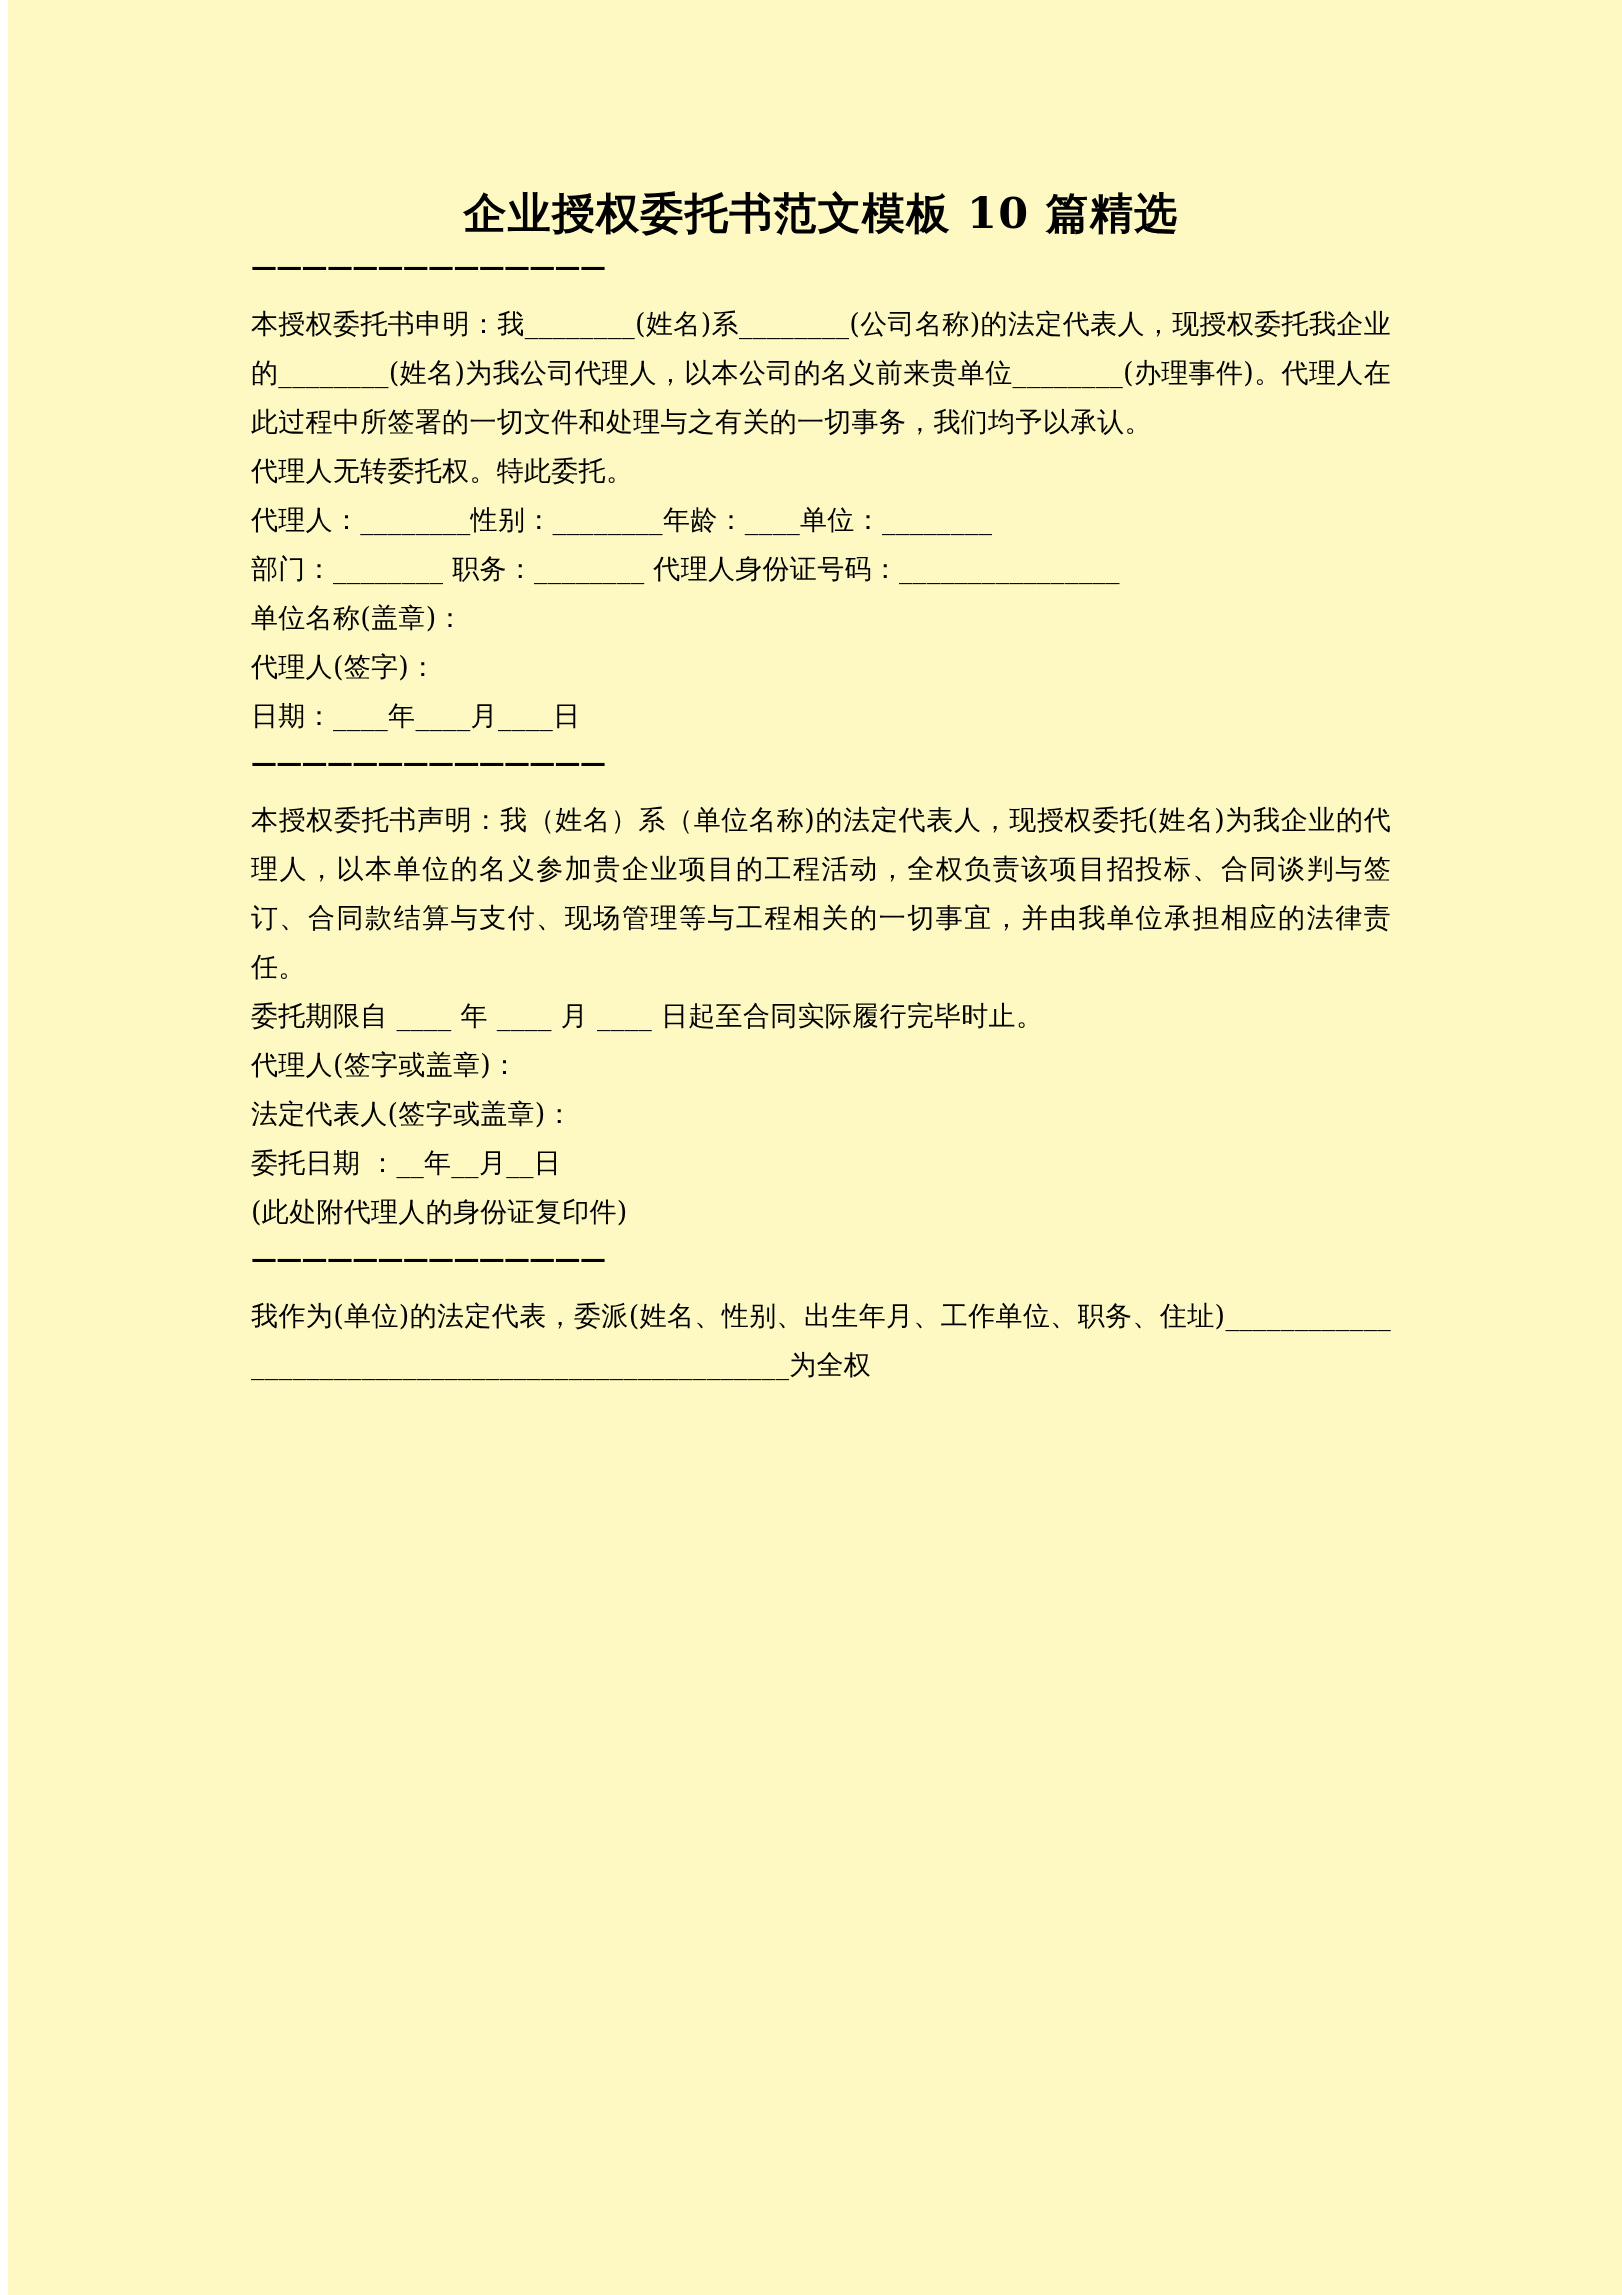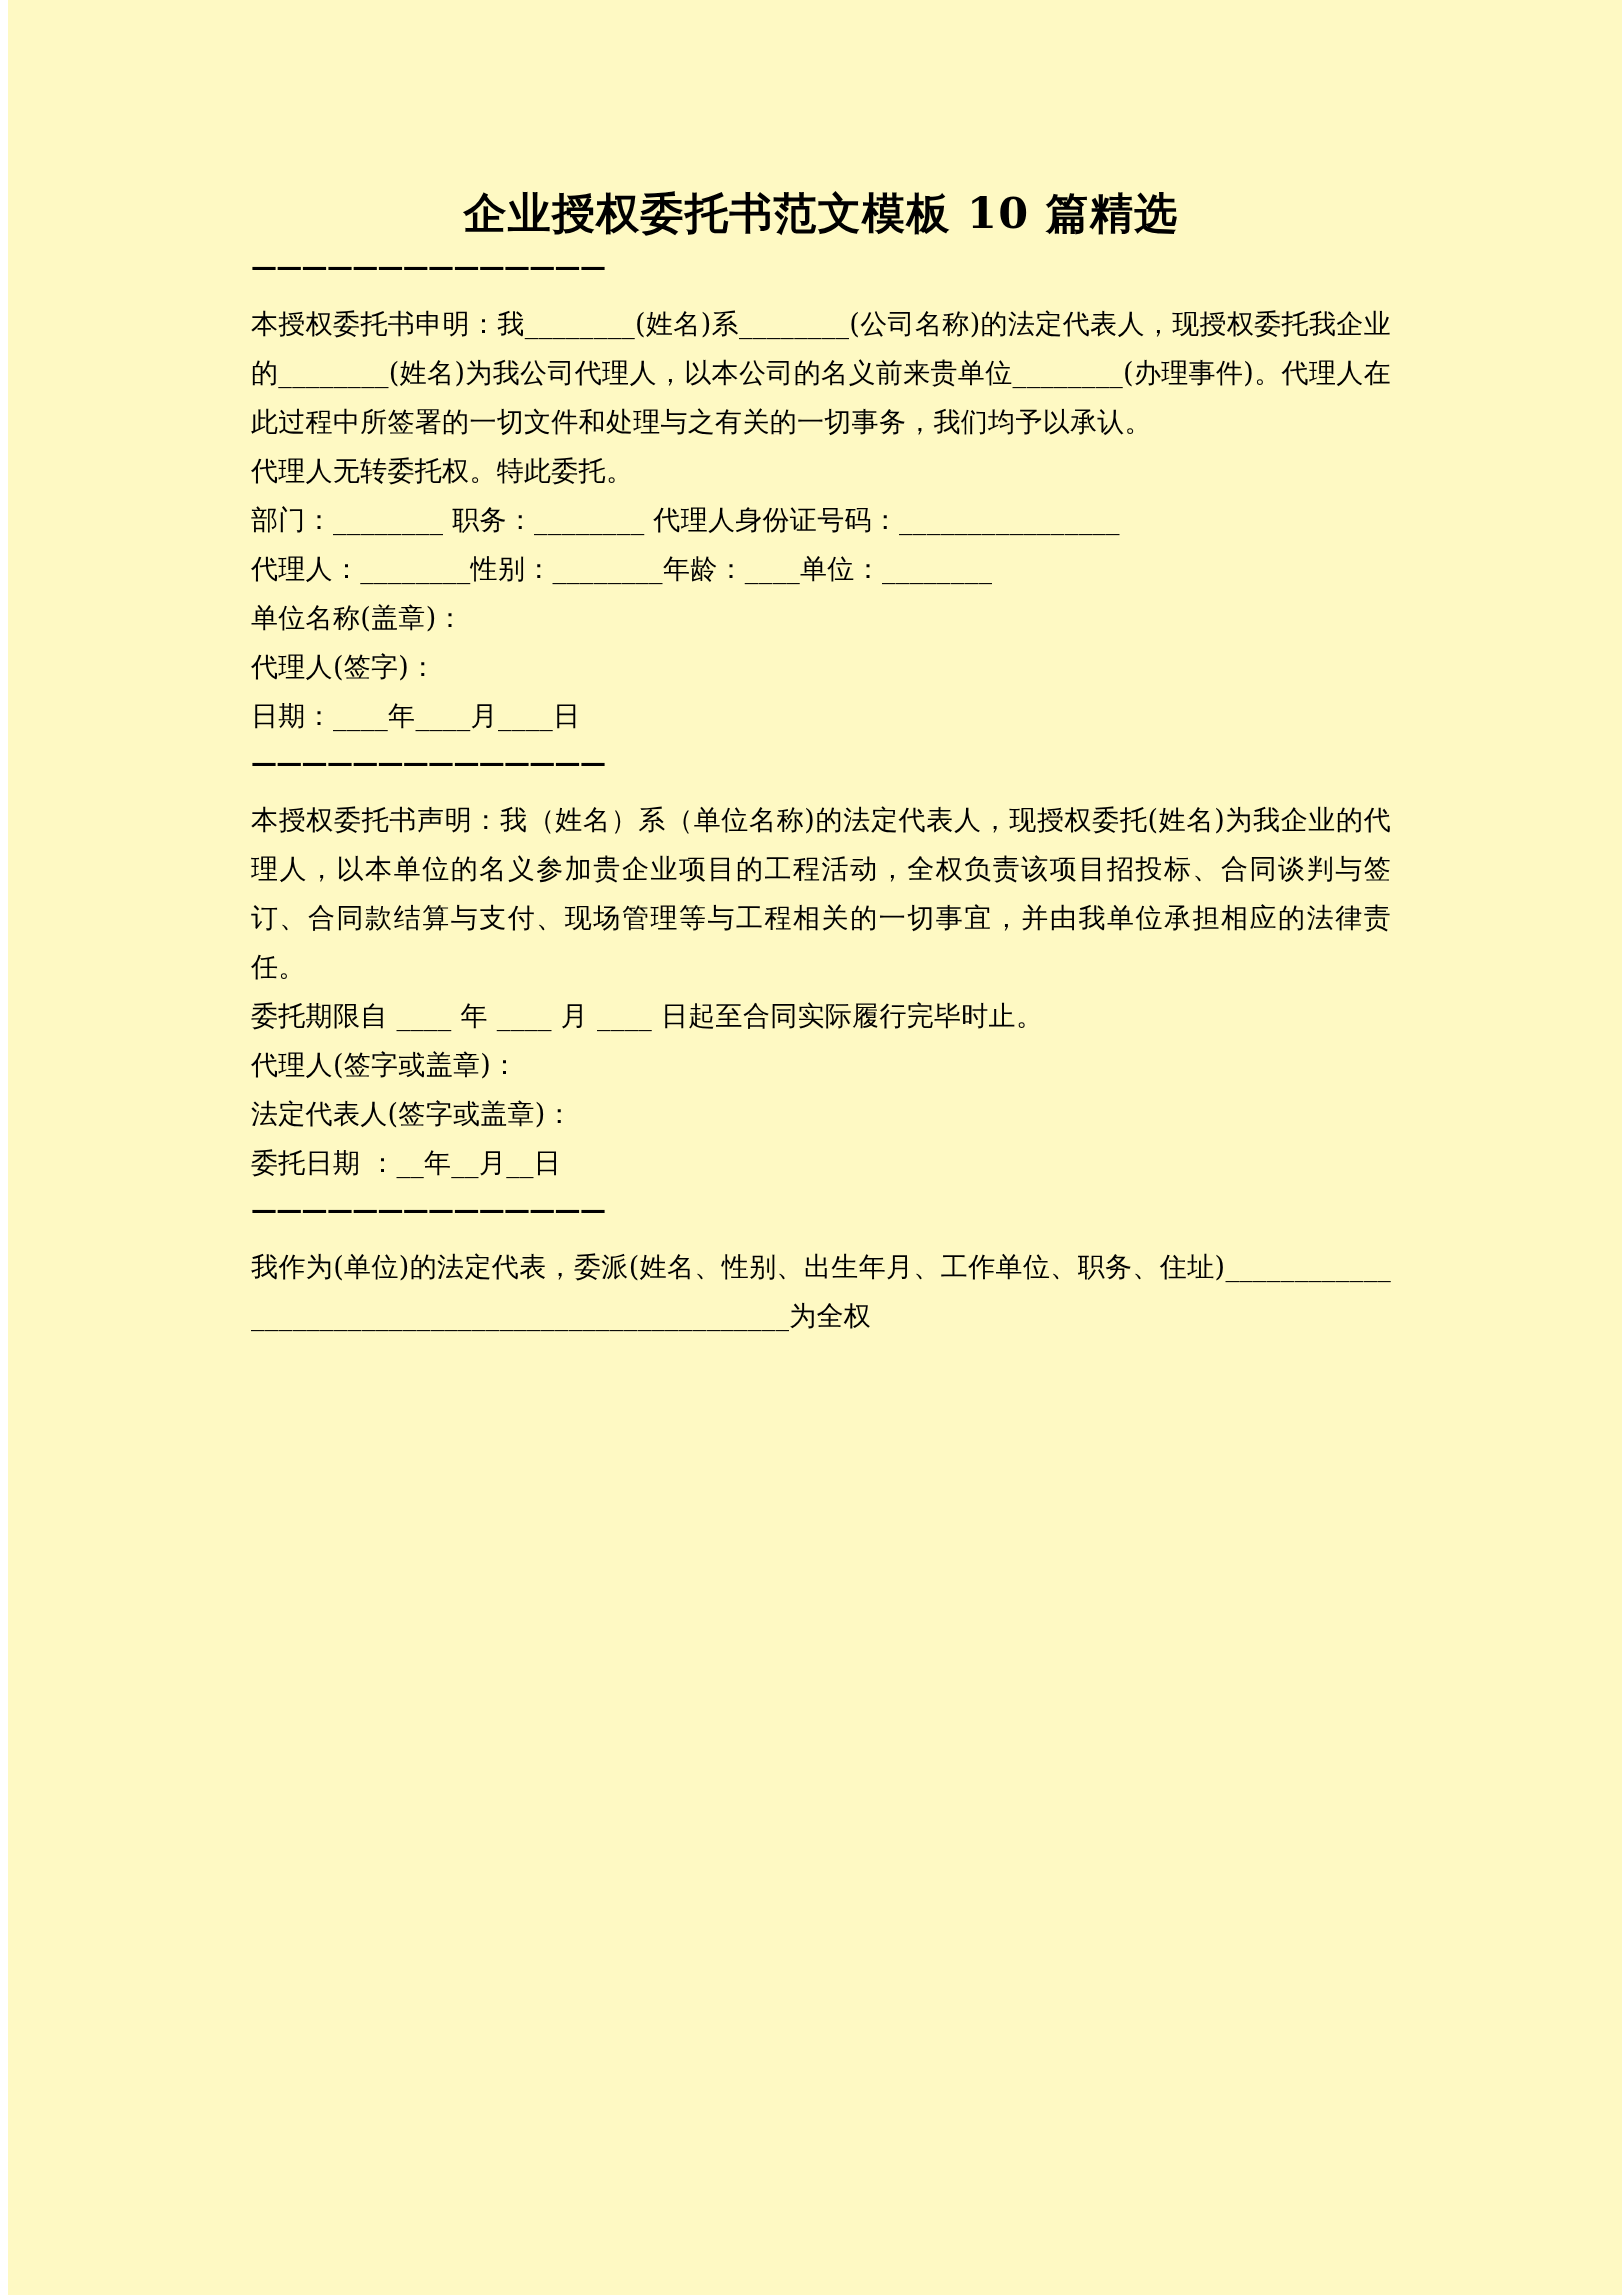--- a/index.html
+++ b/index.html
@@ -80,23 +80,23 @@
   <div class="content">
 
     <h1 class="doc-title">企业授权委托书范文模板 10 篇精选</h1>
 
     <div class="rule">——————————————</div>
 
     <p class="para">本授权委托书申明：我________(姓名)系________(公司名称)的法定代表人，现授权委托我企业的________(姓名)为我公司代理人，以本公司的名义前来贵单位________(办理事件)。代理人在此过程中所签署的一切文件和处理与之有关的一切事务，我们均予以承认。</p>
 
     <p class="line">代理人无转委托权。特此委托。</p>
 
+    <p class="line">代理人：________性别：________年龄：____单位：________</p>
+
     <p class="line">部门：________ 职务：________ 代理人身份证号码：________________</p>
-
-    <p class="line">代理人：________性别：________年龄：____单位：________</p>
 
     <p class="line">单位名称(盖章)：</p>
 
 
     <p class="line">代理人(签字)：</p>
 
     <p class="line">日期：____年____月____日</p>
 
     <div class="rule">——————————————</div>
 
@@ -105,20 +105,21 @@
 
     <p class="line">委托期限自 ____ 年 ____ 月 ____ 日起至合同实际履行完毕时止。</p>
 
     <p class="line">代理人(签字或盖章)：</p>
 
     <p class="line">法定代表人(签字或盖章)：</p>
 
 
     <p class="line">委托日期 ：__年__月__日</p>
 
+    <p class="line">(此处附代理人的身份证复印件)</p>
 
     <div class="rule">——————————————</div>
 
 
     <p class="para">我作为(单位)的法定代表，委派(姓名、性别、出生年月、工作单位、职务、住址)___________________________________________________为全权</p>
 
   </div>
 </div>
 
 

